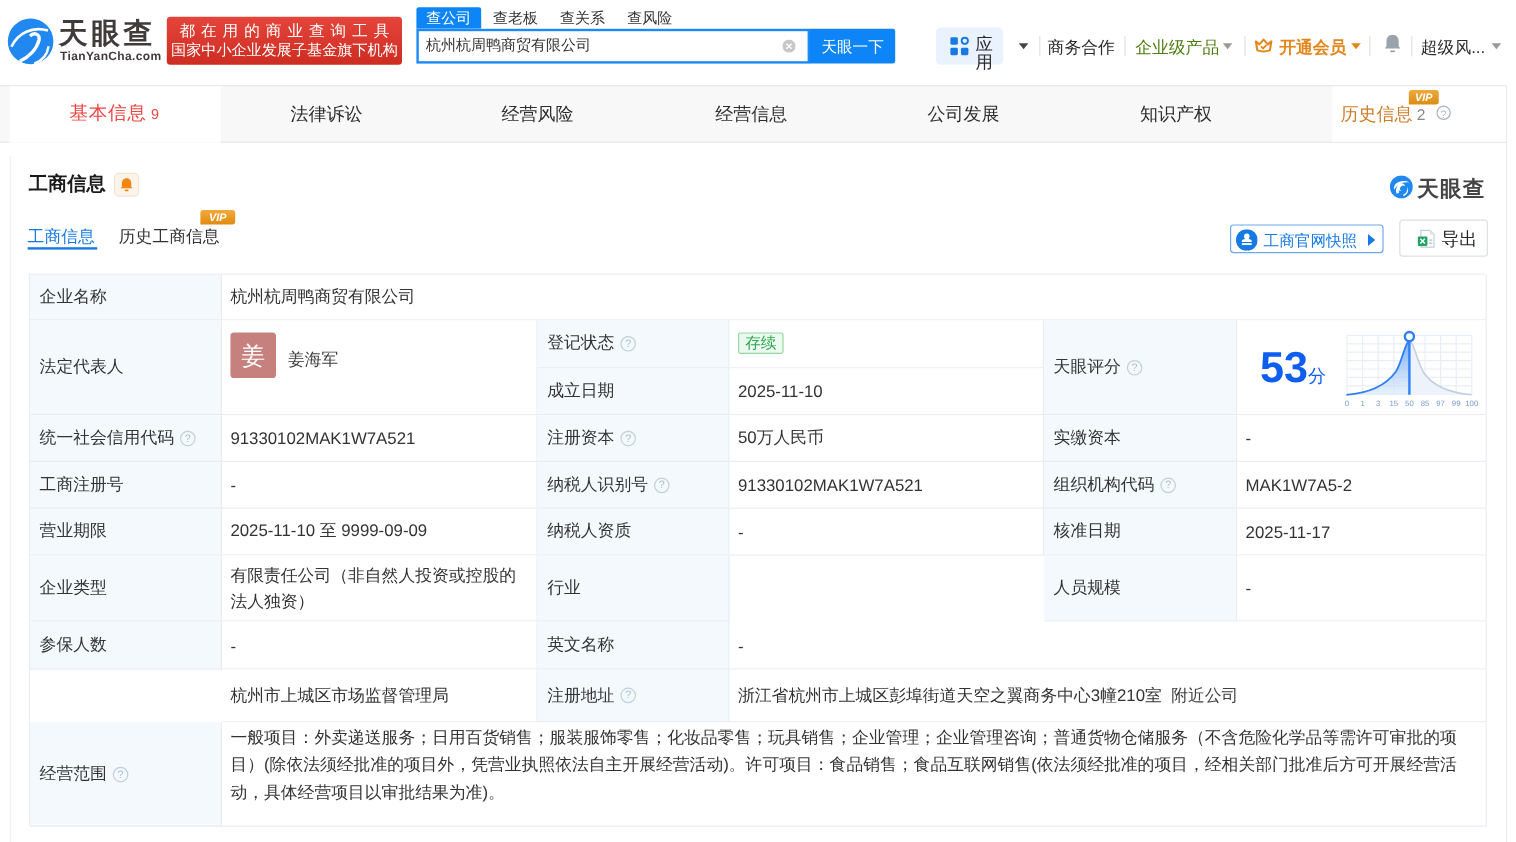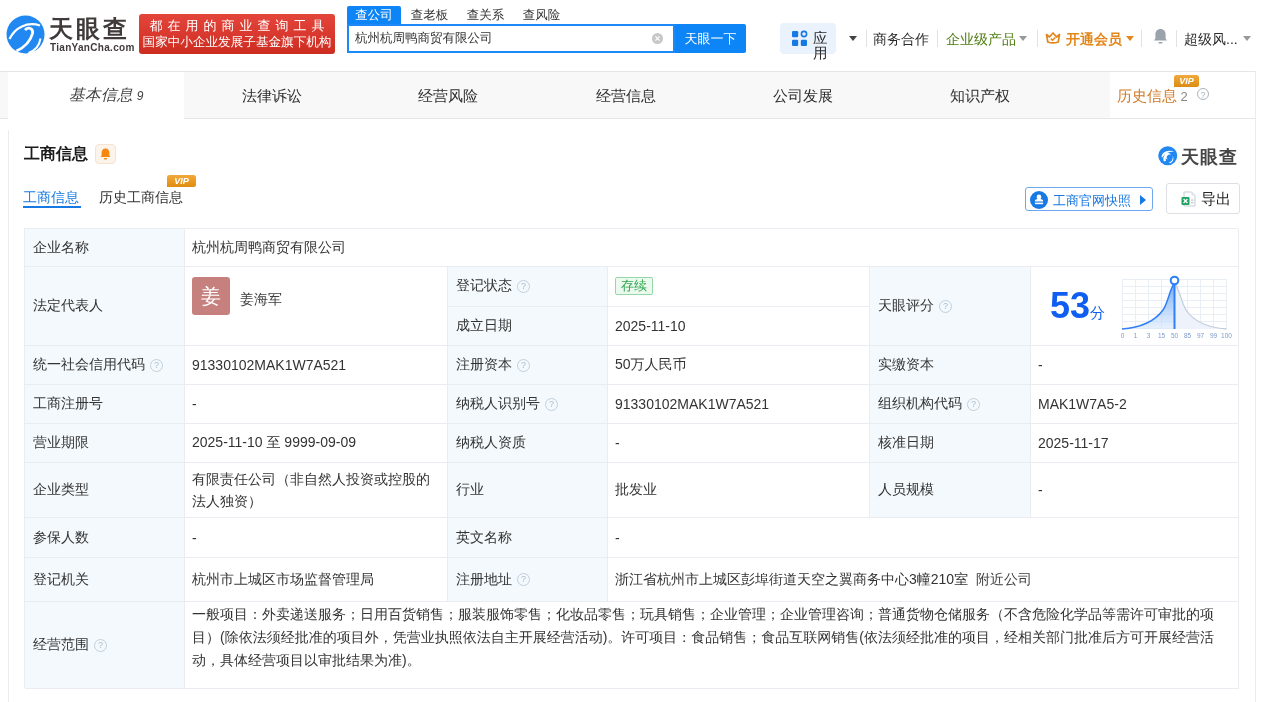--- a/index.html
+++ b/index.html
@@ -69,21 +69,21 @@
     <rect x="5.4" y="14" width="4.2" height="1.6" rx="0.8" fill="#9aa2ab"></rect>
   </svg>
   <div class="abs" style="left:1176px;top:30px;width:1px;height:17px;background:#e2e2e2;"></div>
   <div class="abs" style="left:1184px;top:32px;font-size:14px;line-height:14px;color:#2b2b2b;">超级风...</div>
   <div class="abs" style="left:1243px;top:36px;width:0;height:0;border:4px solid transparent;border-top:5px solid #999;"></div>
 </div>
 
 <div class="abs" id="nav" style="left:0;top:71px;width:1255px;height:48px;background:#f8f8f8;border-top:1px solid #e6e6e6;border-bottom:1px solid #e6e6e6;">
   <div class="abs" style="left:8px;top:0;width:176px;height:47px;background:#fff;"></div>
   <div class="abs" style="left:1110px;top:0;width:145px;height:46px;background:#fff;"></div>
-  <div class="abs" style="left:69px;top:15px;font-size:15.5px;line-height:15.5px;color:#404040;letter-spacing:0.5px;font-style:italic;">基本信息<span style="font-size:12px;"> 9</span></div>
+  <div class="abs" style="left:58px;top:15px;font-size:15.5px;line-height:15.5px;color:#ef4444;letter-spacing:0.5px;">基本信息<span style="font-size:12px;"> 9</span></div>
   <div class="abs" style="left:242px;top:15.5px;font-size:15px;line-height:15px;color:#2e2e2e;">法律诉讼</div>
   <div class="abs" style="left:418px;top:15.5px;font-size:15px;line-height:15px;color:#2e2e2e;">经营风险</div>
   <div class="abs" style="left:596px;top:15.5px;font-size:15px;line-height:15px;color:#2e2e2e;">经营信息</div>
   <div class="abs" style="left:773px;top:15.5px;font-size:15px;line-height:15px;color:#2e2e2e;">公司发展</div>
   <div class="abs" style="left:950px;top:15.5px;font-size:15px;line-height:15px;color:#2e2e2e;">知识产权</div>
   <div class="abs" style="left:1117px;top:15.5px;font-size:15px;line-height:15px;color:#d07b28;">历史信息<span style="font-size:13px;color:#888;"> 2</span></div>
   <div class="abs" style="left:1197px;top:16px;width:12px;height:12px;border:1px solid #aab4bd;border-radius:50%;color:#aab4bd;font-size:9px;text-align:center;line-height:12px;">?</div>
   <div class="abs" style="left:1174px;top:2.5px;width:25px;height:12px;background:linear-gradient(180deg,#efa93d,#db8d12);border-radius:2.5px 2.5px 2.5px 0;color:#fff;font-size:9px;font-weight:bold;font-style:italic;text-align:center;line-height:12px;">VIP</div>
 </div>
 
@@ -210,30 +210,28 @@
   <div class="c lb" style="left:423px;top:195px;width:160px;height:39px;">纳税人资质</div>
   <div class="c vl" style="left:583px;top:195px;width:262px;height:39px;">-</div>
   <div class="c lb" style="left:845px;top:195px;width:161px;height:39px;">核准日期</div>
   <div class="c vl" style="left:1006px;top:195px;width:208px;height:39px;">2025-11-17</div>
 
   <div class="c lb" style="left:0;top:234px;width:160px;height:55px;">企业类型</div>
   <div class="c vl" style="left:160px;top:234px;width:263px;height:55px;">
       <div style="line-height:22px;padding-right:12px;">有限责任公司（非自然人投资或控股的法人独资）</div>
     </div>
   <div class="c lb" style="left:423px;top:234px;width:160px;height:55px;">行业</div>
-  <div class="c vl" style="left:583px;top:234px;width:262px;height:55px;">批发业</div>
   <div class="c lb" style="left:845px;top:234px;width:161px;height:55px;">人员规模</div>
   <div class="c vl" style="left:1006px;top:234px;width:208px;height:55px;">-</div>
 
   <div class="c lb" style="left:0;top:289px;width:160px;height:40px;">参保人数</div>
   <div class="c vl" style="left:160px;top:289px;width:263px;height:40px;">-</div>
   <div class="c lb" style="left:423px;top:289px;width:160px;height:40px;">英文名称</div>
   <div class="c vl" style="left:583px;top:289px;width:631px;height:40px;">-</div>
 
-  <div class="c lb" style="left:0;top:329px;width:160px;height:44px;">登记机关</div>
   <div class="c vl" style="left:160px;top:329px;width:263px;height:44px;">杭州市上城区市场监督管理局</div>
   <div class="c lb" style="left:423px;top:329px;width:160px;height:44px;">注册地址<span class="q">?</span></div>
   <div class="c vl" style="left:583px;top:329px;width:631px;height:44px;">浙江省杭州市上城区彭埠街道天空之翼商务中心3幢210室&nbsp;&nbsp;<span class="lnk">附近公司</span></div>
 
   <div class="c lb" style="left:0;top:373px;width:160px;height:87px;">经营范围<span class="q">?</span></div>
   <div class="c vl" style="left:160px;top:373px;width:1054px;height:87px;align-items:flex-start;">
       <div style="line-height:23px;padding-right:22px;padding-top:1px;">一般项目：外卖递送服务；日用百货销售；服装服饰零售；化妆品零售；玩具销售；企业管理；企业管理咨询；普通货物仓储服务（不含危险化学品等需许可审批的项目）(除依法须经批准的项目外，凭营业执照依法自主开展经营活动)。许可项目：食品销售；食品互联网销售(依法须经批准的项目，经相关部门批准后方可开展经营活动，具体经营项目以审批结果为准)。</div>
     </div>
 </div>
 

